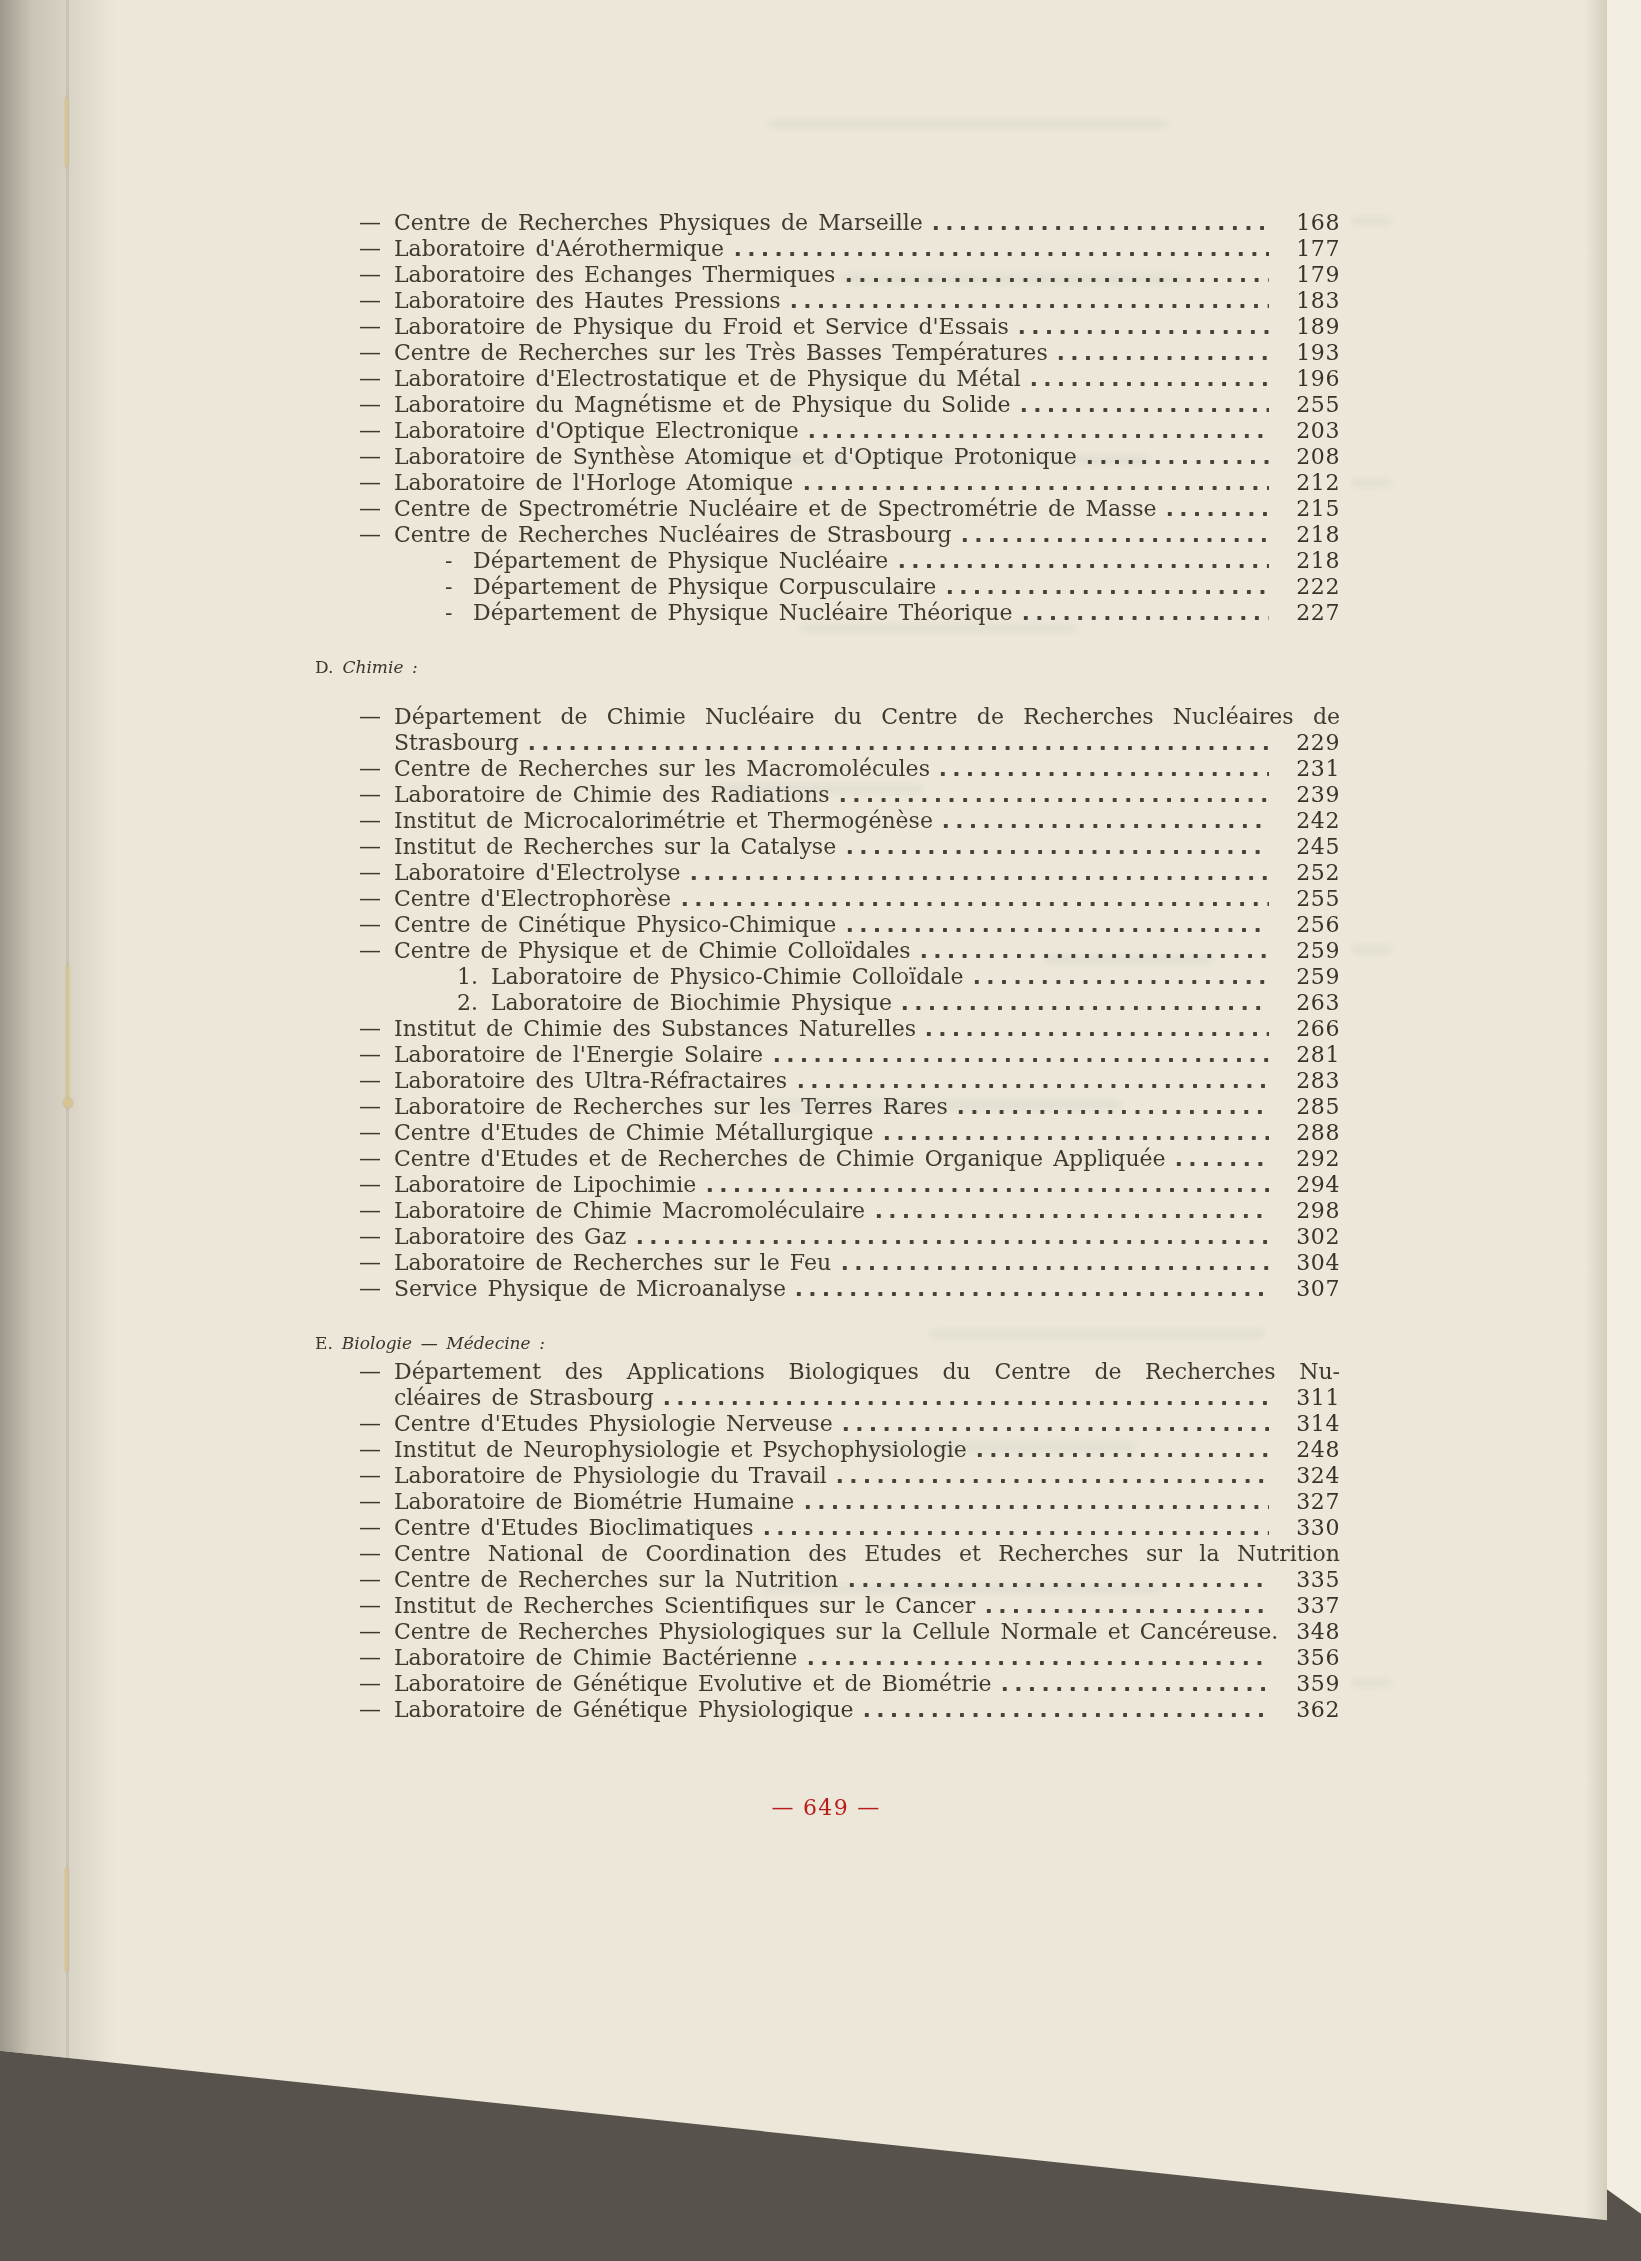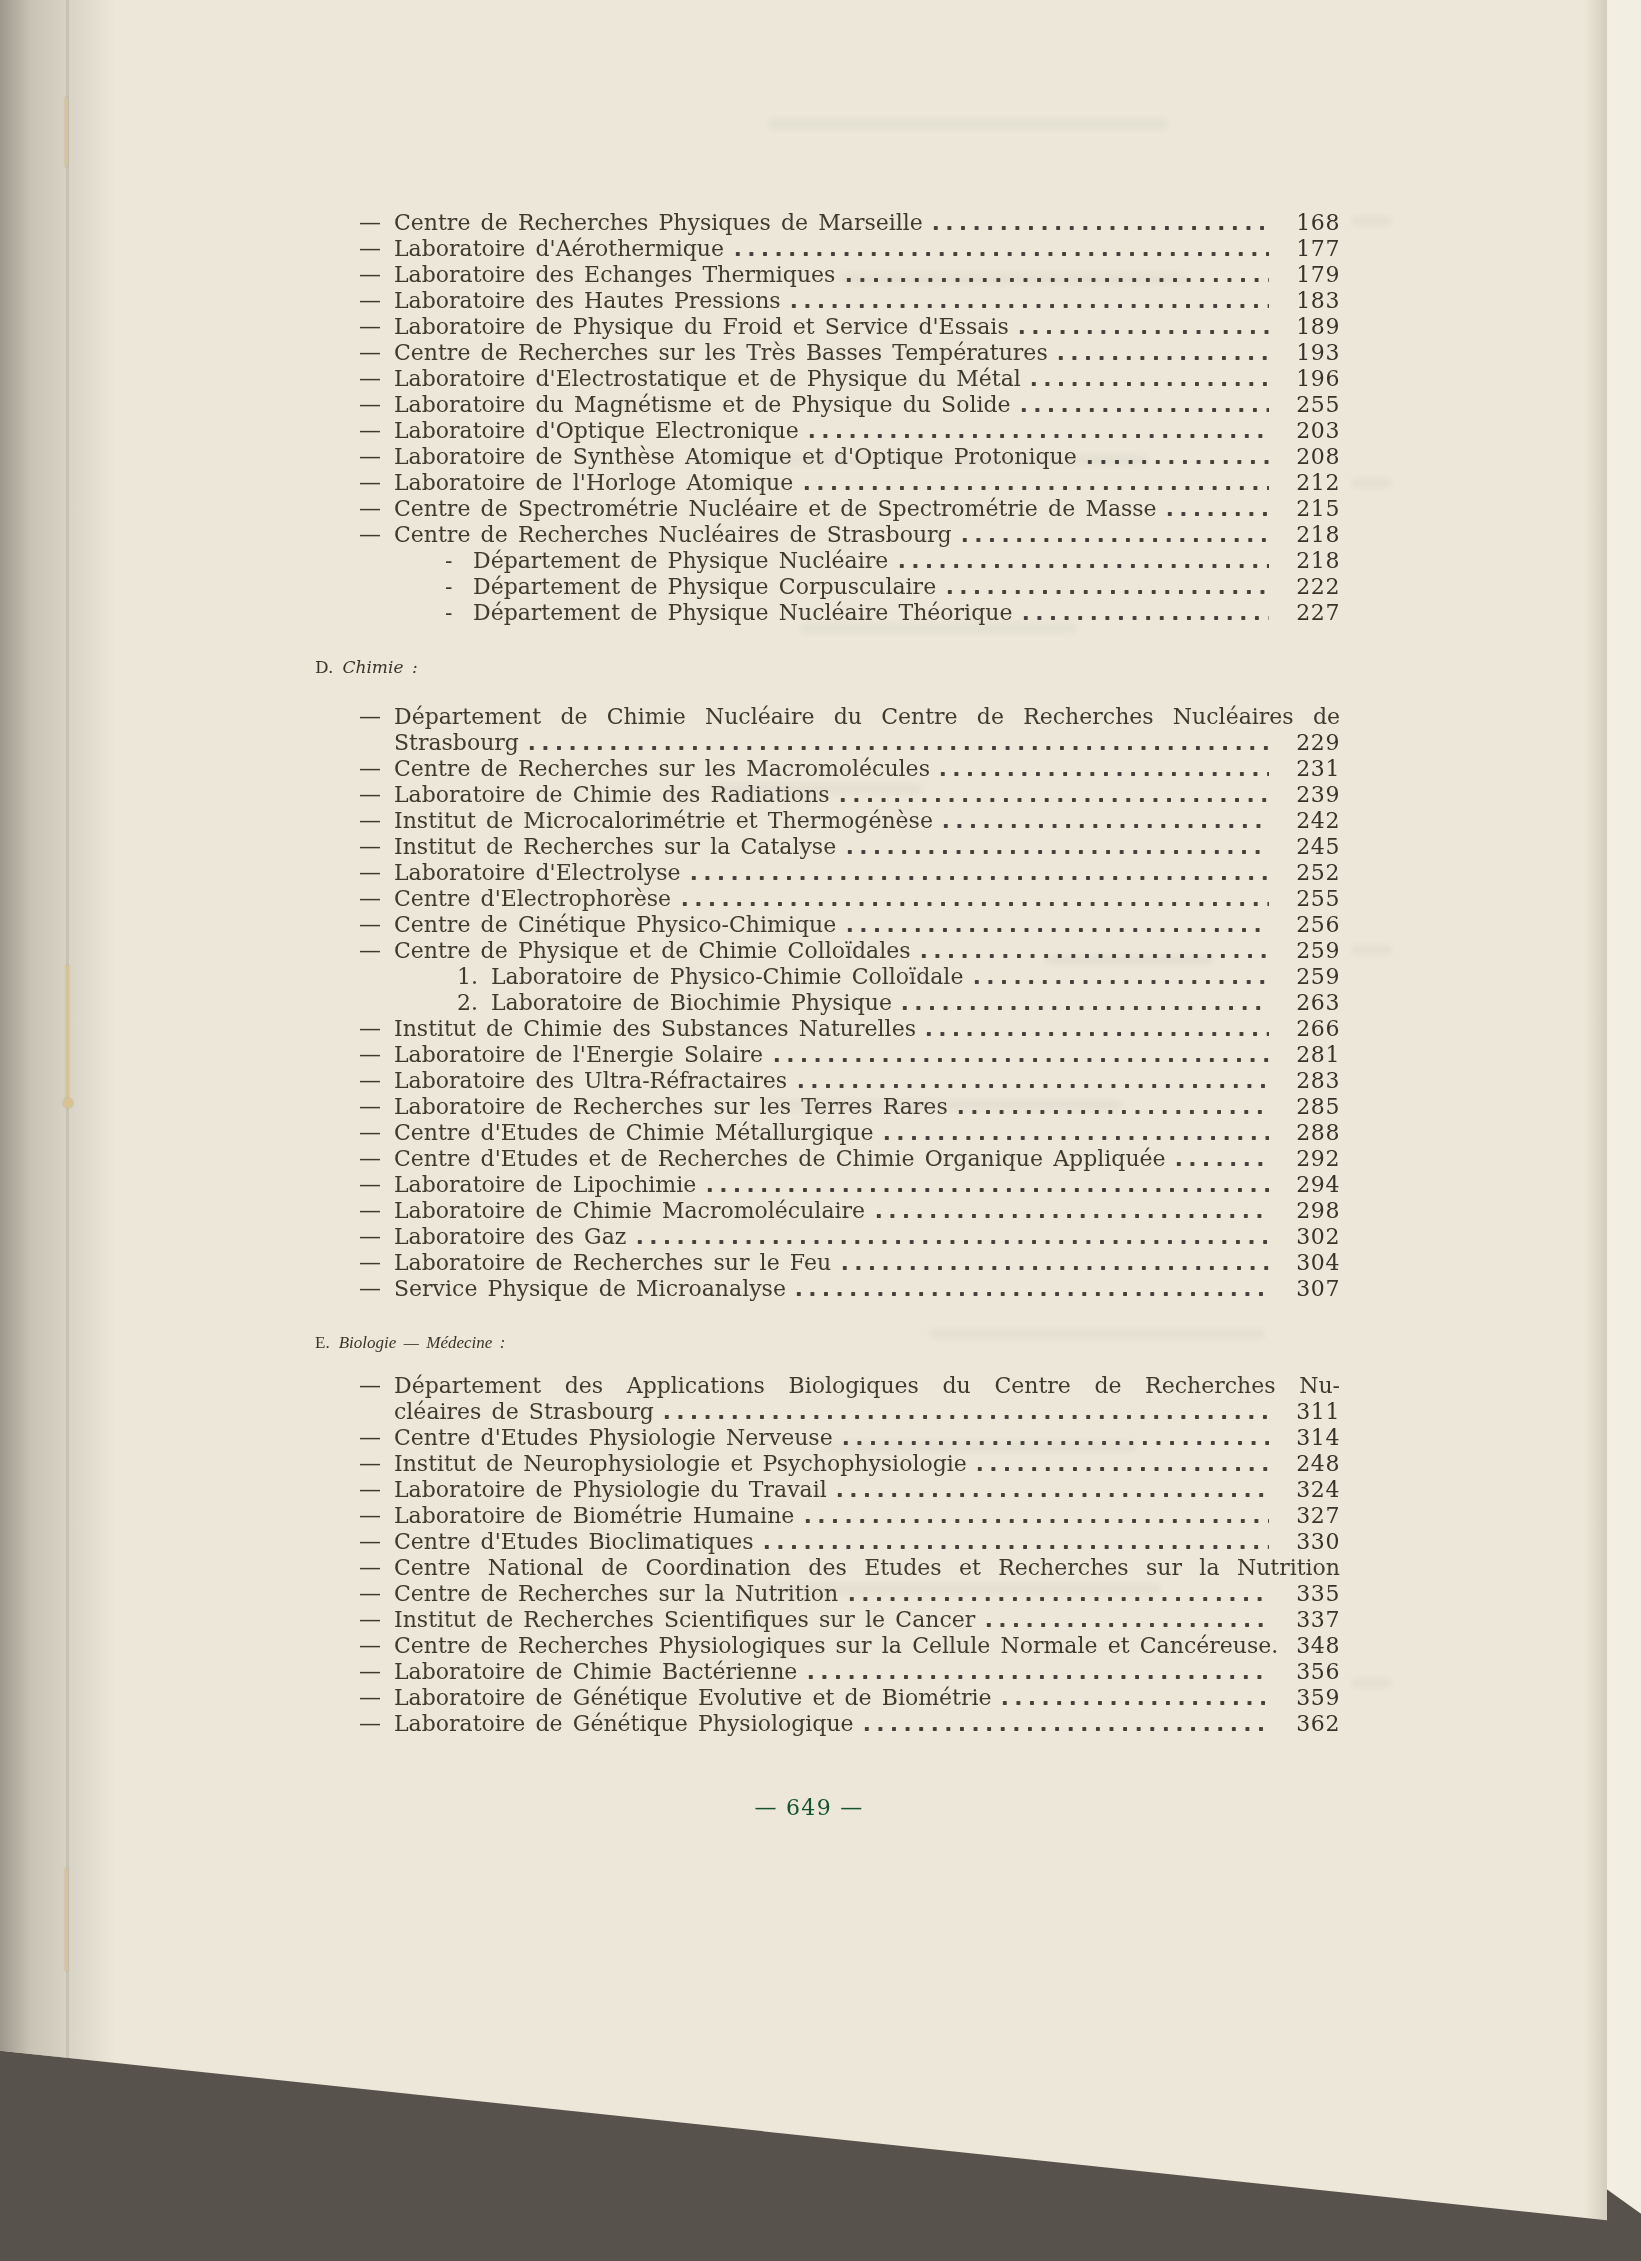--- a/index.html
+++ b/index.html
@@ -62,26 +62,26 @@
     flex:1;align-self:stretch;margin:0 9px 0 6.5px;
     background-image:radial-gradient(circle,#45403a 2px,rgba(0,0,0,0) 2.4px);
     background-size:13.6px 7.7px;background-repeat:repeat-x;
     background-position:left bottom 4.5px;
   }
   .dots.hidden{background:none;}
   .pagenum{width:62px;text-align:right;font-weight:normal;color:#37322a;letter-spacing:0.6px;}
   .heading{
     margin:27px 0 23px -44px;height:28px;line-height:28px;font-size:17px;color:#3a352c;
   }
-  .heading.last{margin-bottom:16px;font-family:Liberation Serif, serif;}
+  .heading.last{margin-bottom:2px;}
   .h-letter{font-style:normal;}
   .h-title{font-style:italic;margin-left:9px;}
   .footer{
-    position:absolute;left:667px;top:1794px;width:284px;height:28px;line-height:28px;
-    text-align:center;font-size:22px;color:#14532d;letter-spacing:1.3px;
+    position:absolute;left:684px;top:1794px;width:284px;height:28px;line-height:28px;
+    text-align:center;font-size:22px;color:#b91c1c;letter-spacing:1.3px;
   }
 </style>
 </head>
 <body>
 
 <div class="under-edge"></div>
 
 <div class="sheet">
   <div class="gutter"></div>
   <div class="crease"></div>

